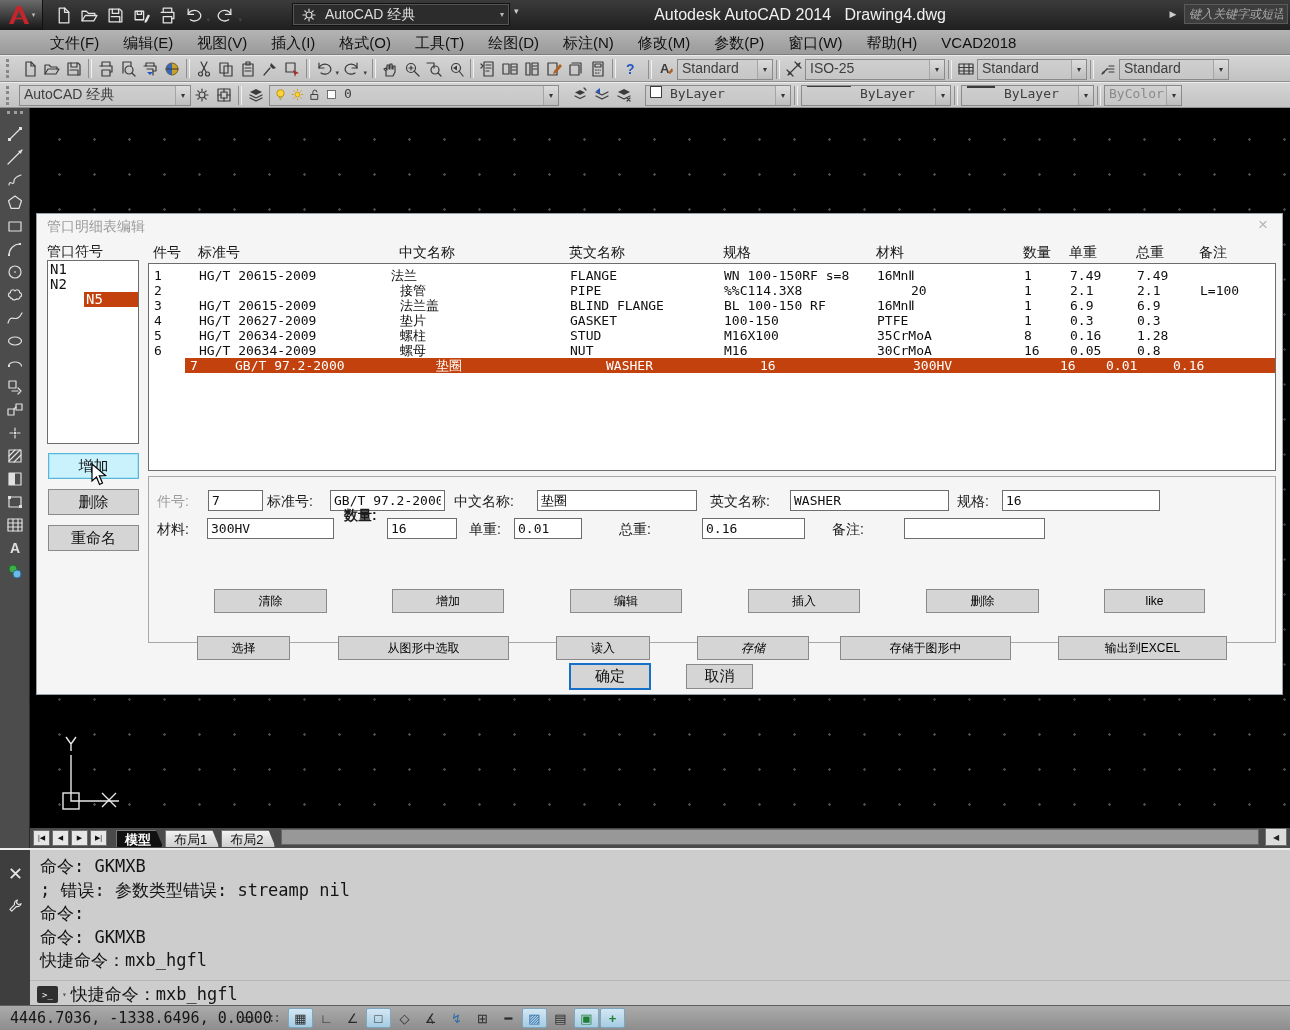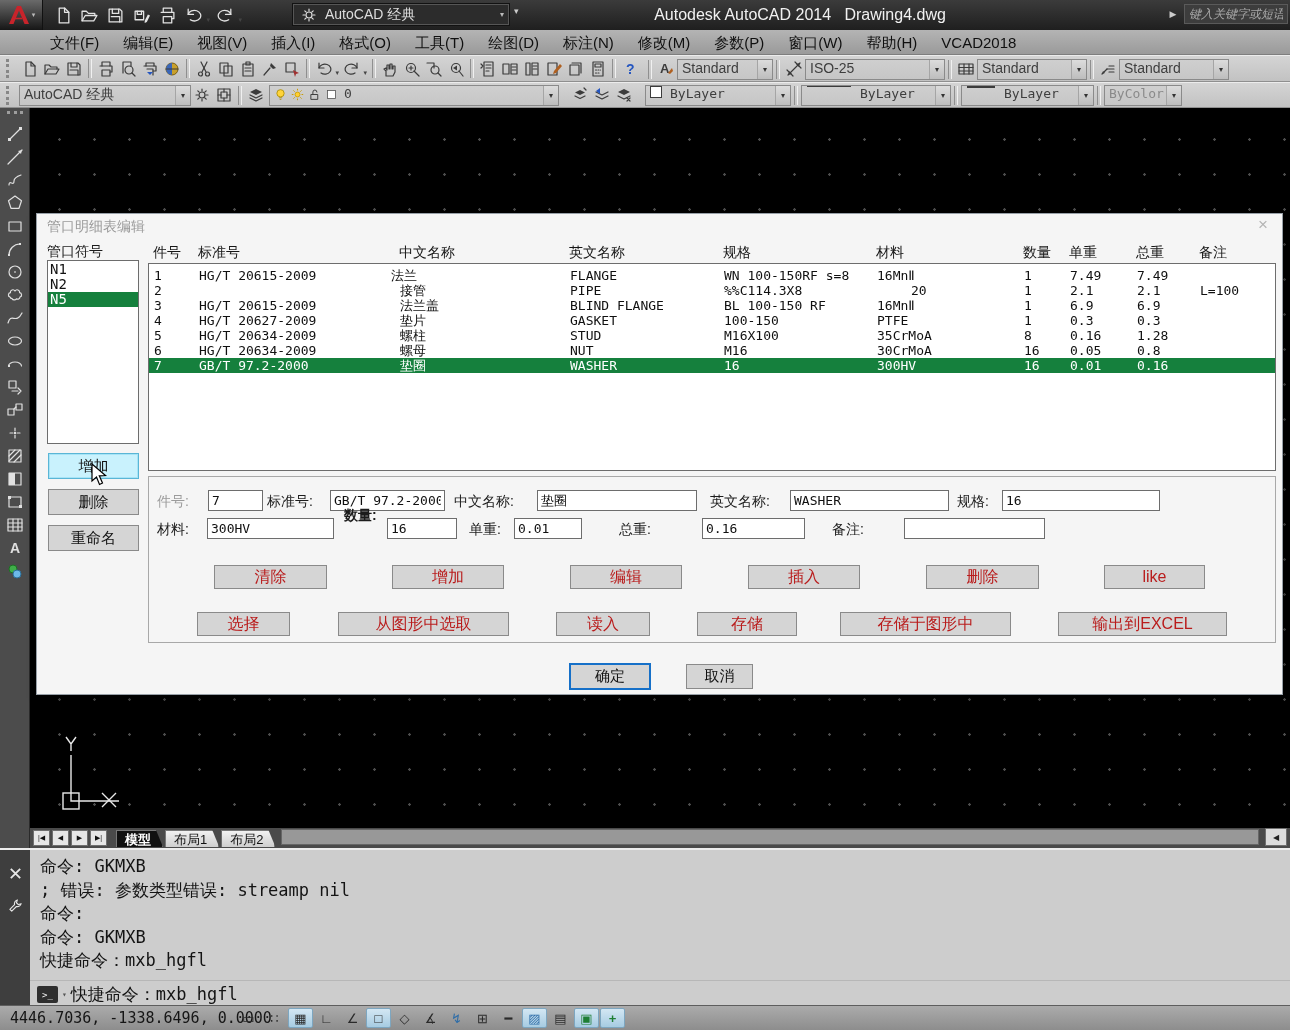--- a/index.html
+++ b/index.html
@@ -74,37 +74,37 @@
   .tab-track{flex:1;height:14px;background:#989898;border:1px solid #666;margin:0 4px 2px;}
   .tab-scroll-left{width:20px;height:16px;background:#dcdcdc;border:1px solid #6f6f6f;font-size:8px;display:flex;align-items:center;justify-content:center;margin-bottom:1px;color:#222;}
 
   
   .dialog{position:absolute;left:36px;top:213px;width:1247px;height:482px;background:#f5f5f5;border:1px solid #98a0a8;box-shadow:2px 3px 8px rgba(0,0,0,.55);z-index:10;box-sizing:border-box;}
   .dlg-title{position:absolute;left:10px;top:4px;color:#9b9b9b;font-size:14px;}
   .dlg-close{position:absolute;right:14px;top:2px;color:#b5b5b5;font-size:17px;line-height:17px;}
   .port-label{position:absolute;left:10px;top:29px;font-size:14px;color:#1c1c1c;}
   .port-list{position:absolute;left:10px;top:46px;width:92px;height:184px;background:#fff;border:1px solid #6d6d6d;font-family:"DejaVu Sans Mono",monospace;font-size:14px;padding-top:1px;box-sizing:border-box;}
   .port-item{height:15px;line-height:15px;padding-left:2px;color:#111;}
-  .sel{background:#15803d;color:#fff !important;}
+  .sel{background:#c2410c;color:#fff !important;margin-left:36px;}
   .side-btn{position:absolute;left:11px;width:91px;height:26px;background:linear-gradient(#e0e0e0,#cicccc,#cccccc);background:#d5d5d5;border:1px solid #8a8a8a;font-size:15px;color:#111;display:flex;align-items:center;justify-content:center;box-sizing:border-box;}
   .side-btn.add{background:#c9f2fd;border:1px solid #5ab6d6;box-shadow:inset 0 0 0 1px #a8e4f6;}
   .prefix-box{position:absolute;left:8px;top:352px;width:96px;height:82px;border:1px solid #a8a8a8;}
   .prefix-legend{position:absolute;left:5px;top:-9px;background:#f5f5f5;padding:0 3px;font-size:14px;color:#1c1c1c;}
   .radio-row{display:flex;align-items:center;gap:8px;margin:13px 0 0 9px;font-size:15px;color:#111;}
   .radio{width:14px;height:14px;border:1px solid #555;border-radius:50%;background:#fff;position:relative;box-sizing:border-box;flex:0 0 auto;}
   .radio.checked::after{content:"";position:absolute;inset:2px;background:#1c1c1c;border-radius:50%;}
   .thead{position:absolute;top:30px;font-size:14px;color:#161616;white-space:nowrap;}
   .tbl{position:absolute;left:111px;top:49px;width:1128px;height:208px;background:#fff;border:1px solid #6d6d6d;font-family:"DejaVu Sans Mono",monospace;font-size:13px;overflow:hidden;box-sizing:border-box;}
   .trow{position:absolute;left:0;width:100%;height:15px;color:#101010;}
   .trow span{position:absolute;top:0;line-height:15px;white-space:pre;}
   .form-box{position:absolute;left:111px;top:262px;width:1128px;height:167px;border:1px solid #a8a8a8;box-sizing:border-box;}
   .flab{position:absolute;font-size:14px;color:#1c1c1c;white-space:nowrap;}
   .flab.dis{color:#9b9b9b;}
   .fin{position:absolute;height:21px;background:#fff;border:1px solid #6d6d6d;font-family:"DejaVu Sans Mono",monospace;font-size:13px;padding:0 3px;box-sizing:border-box;color:#101010;}
-  .act-btn{position:absolute;height:24px;background:#d5d5d5;border:1px solid #8a8a8a;font-size:16px;color:#b91c1c;display:flex;align-items:center;justify-content:center;box-sizing:border-box;font-family:"Liberation Sans",sans-serif;}
+  .act-btn{position:absolute;height:24px;background:#d5d5d5;border:1px solid #8a8a8a;font-size:12px;color:#000000;display:flex;align-items:center;justify-content:center;box-sizing:border-box;font-family:"Liberation Sans",sans-serif;margin-top:24px;}
   .okbtn{position:absolute;left:532px;top:449px;width:82px;height:27px;background:#d5d5d5;border:2px solid #1670c8;font-size:15px;color:#111;font-family:"Liberation Sans",sans-serif;}
   .cancelbtn{position:absolute;left:649px;top:450px;width:67px;height:25px;background:#d5d5d5;border:1px solid #8a8a8a;font-size:15px;color:#111;font-family:"Liberation Sans",sans-serif;}
   .cursor{position:absolute;left:52px;top:249px;z-index:12;}
 
   
   .cmdpanel{position:absolute;top:848px;left:0;width:100%;height:157px;background:#cdcdcd;border-top:2px solid #ededed;box-sizing:border-box;}
   .cmdstrip{position:absolute;left:0;top:0;width:30px;height:100%;background:#3e3e3e;display:flex;flex-direction:column;align-items:center;padding-top:16px;gap:14px;box-sizing:border-box;color:#e6e6e6;}
   .cmdico svg{width:15px;height:15px;}
   .cmdhist{position:absolute;left:40px;top:5px;font-family:"DejaVu Sans Mono",monospace;font-size:17px;line-height:23.5px;color:#141414;white-space:pre;}
   .cmdinput{position:absolute;left:30px;right:0;top:130px;height:27px;display:flex;align-items:center;gap:4px;padding-left:7px;font-family:"DejaVu Sans Mono",monospace;font-size:17px;color:#141414;border-top:1px solid #b7b7b7;}
@@ -823,21 +823,21 @@
         <input class="fin" data-name="remark-input" style="left: 755px; top: 41px; width: 141px;">
         <div class="act-btn" data-name="clear-button" style="left: 65px; top: 88px; width: 113px;">清除</div>
         <div class="act-btn" data-name="add-button" style="left: 243px; top: 88px; width: 112px;">增加</div>
         <div class="act-btn" data-name="edit-button" style="left: 421px; top: 88px; width: 112px;">编辑</div>
         <div class="act-btn" data-name="insert-button" style="left: 599px; top: 88px; width: 112px;">插入</div>
         <div class="act-btn" data-name="delete-button" style="left: 777px; top: 88px; width: 113px;">删除</div>
         <div class="act-btn" data-name="like-button" style="left: 955px; top: 88px; width: 101px;">like</div>
         <div class="act-btn" data-name="select-button" style="left: 48px; top: 135px; width: 93px;">选择</div>
         <div class="act-btn" data-name="pick-from-drawing-button" style="left: 189px; top: 135px; width: 171px;">从图形中选取</div>
         <div class="act-btn" data-name="read-button" style="left: 407px; top: 135px; width: 94px;">读入</div>
-        <div class="act-btn" data-name="store-button" style="left: 548px; top: 135px; width: 100px;">存储</div>
+        <div class="act-btn" data-name="store-button" style="left: 548px; top: 135px; width: 112px; font-style: italic;">存储</div>
         <div class="act-btn" data-name="store-in-drawing-button" style="left: 691px; top: 135px; width: 171px;">存储于图形中</div>
         <div class="act-btn" data-name="export-excel-button" style="left: 909px; top: 135px; width: 169px;">输出到EXCEL</div>
       </div>
     <button class="okbtn" data-name="ok-button">确定</button>
     <button class="cancelbtn" data-name="cancel-button">取消</button>
     <svg class="cursor" data-name="mouse-cursor" width="22" height="24" viewBox="0 0 22 24">
       <path d="M3 1 L3 18 L7.5 14 L10.5 21.5 L13.5 20 L10.3 12.8 L16.5 12.5 Z" fill="#fff" stroke="#000" stroke-width="1.2"></path>
     </svg>
   <div class="side-btn add" data-name="add-port-button" style="top: 239px;">增加</div>
       <div class="side-btn" data-name="delete-port-button" style="top: 275px;">删除</div>

